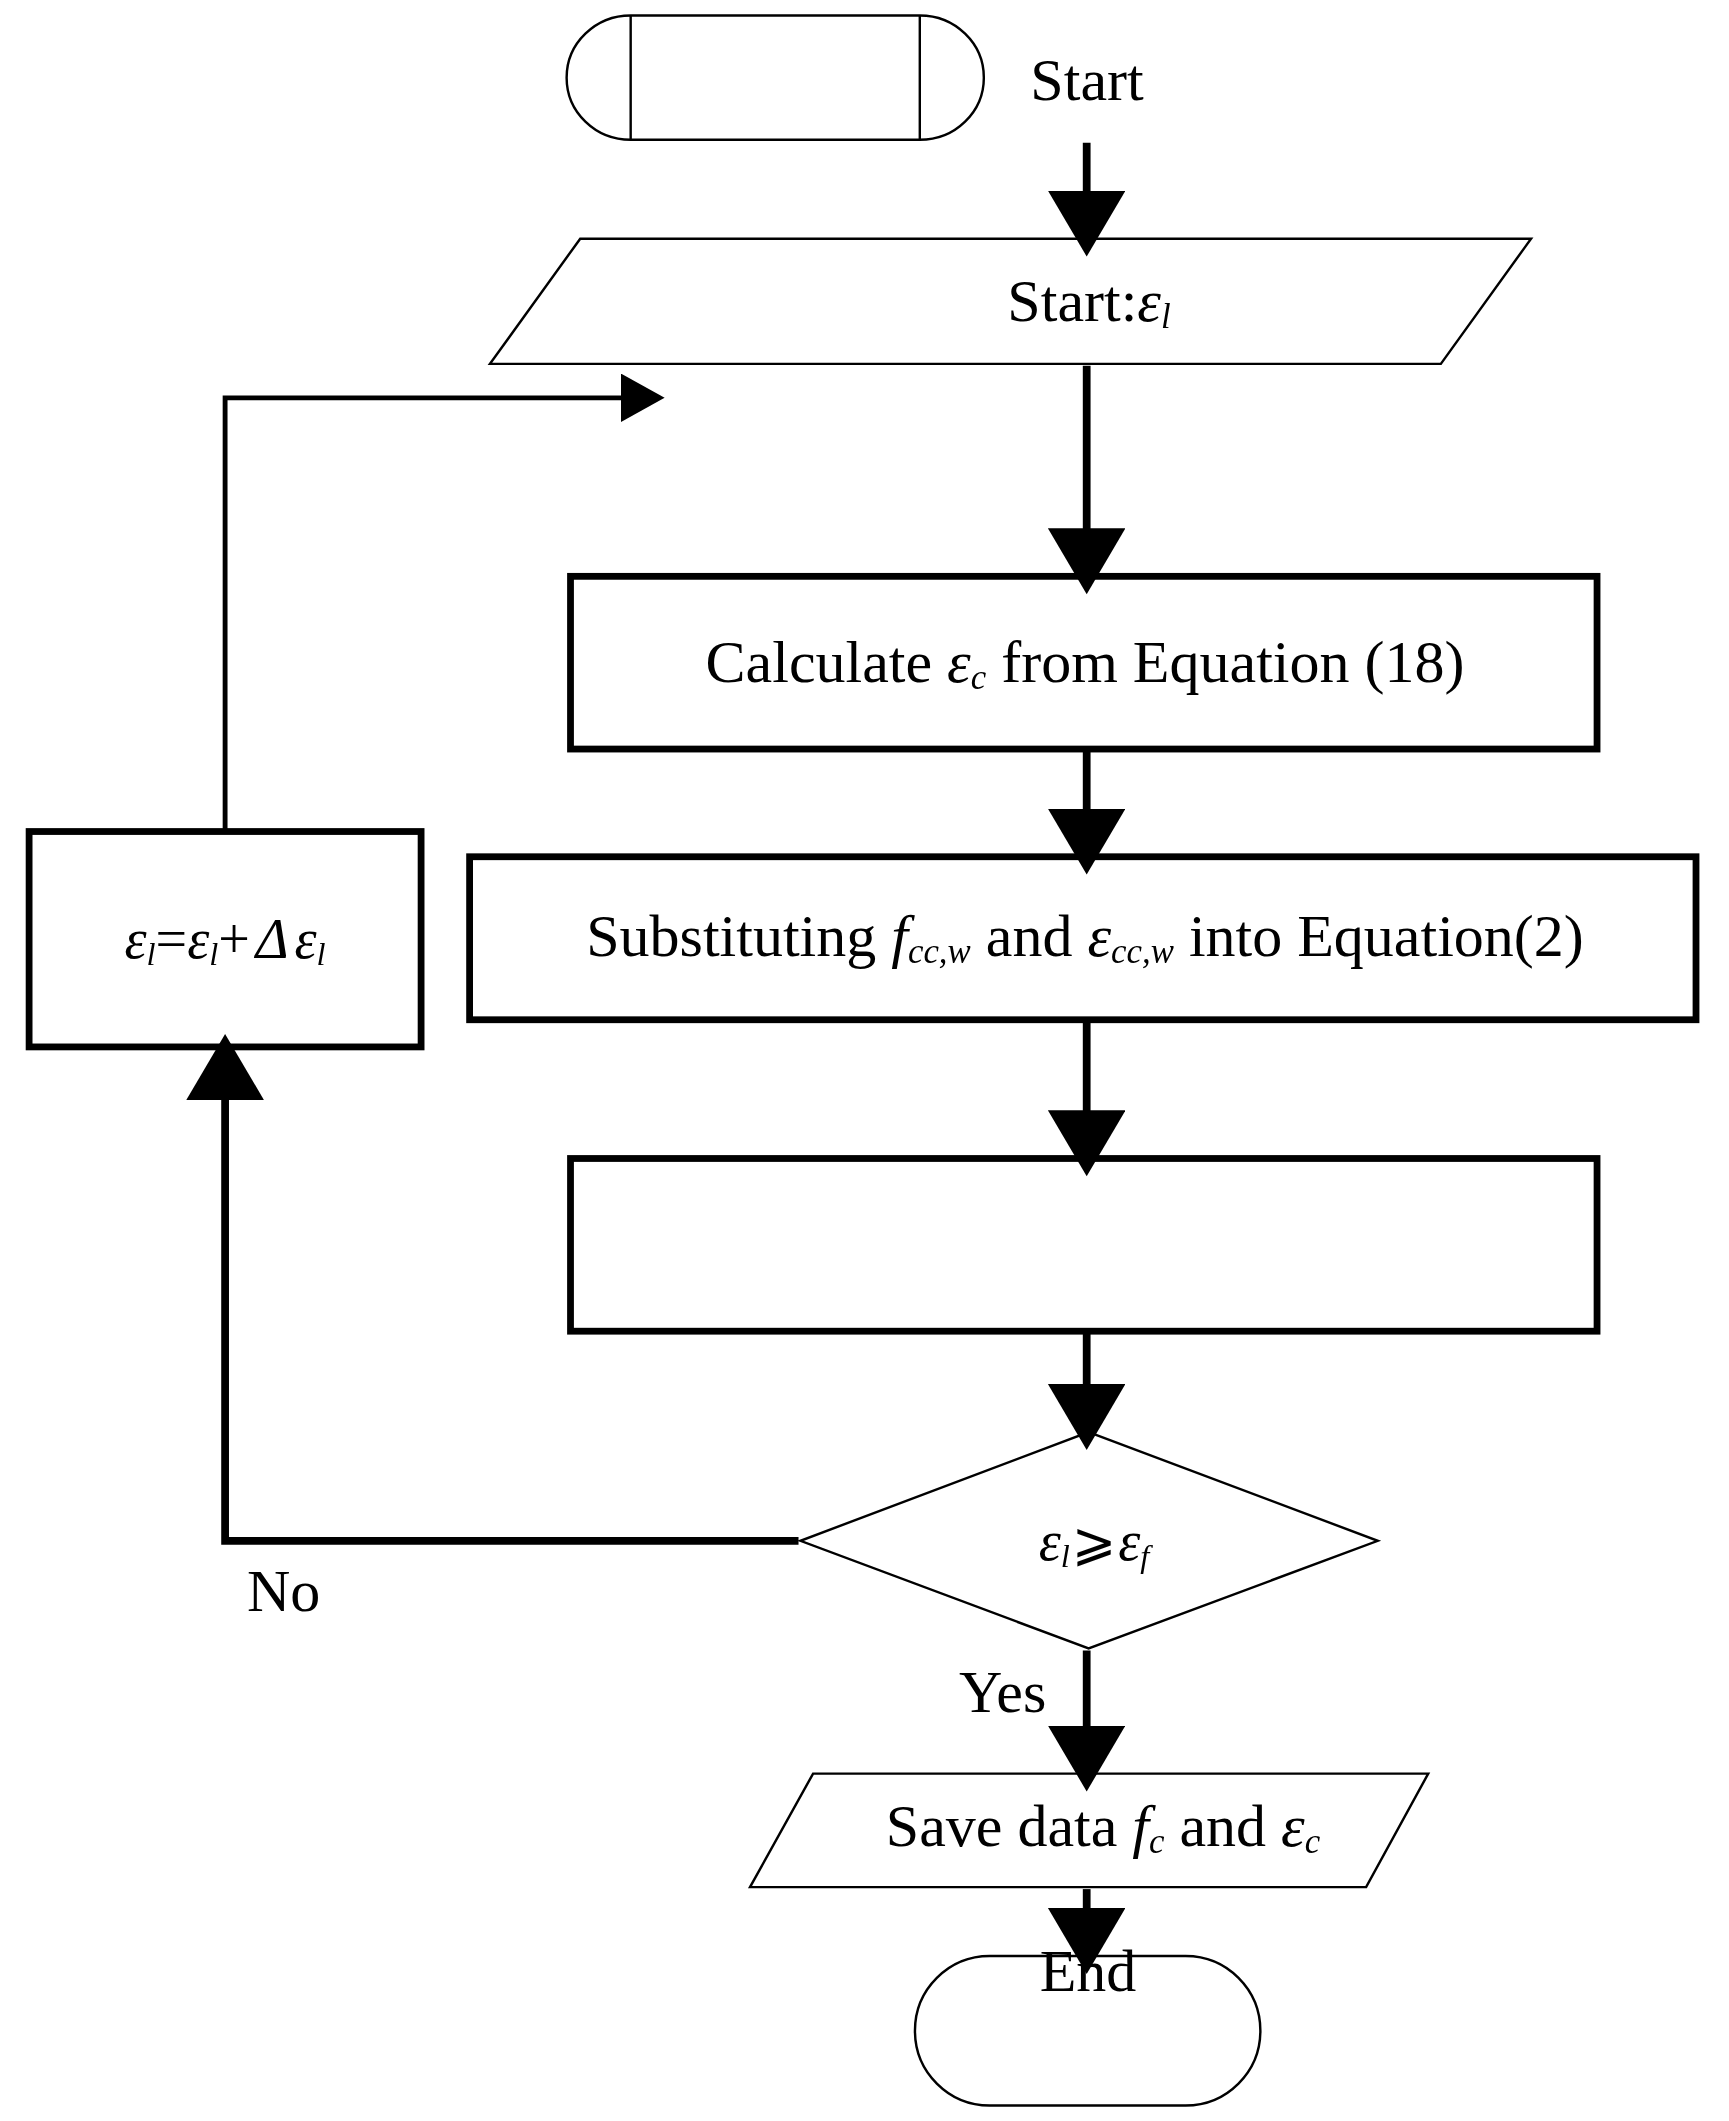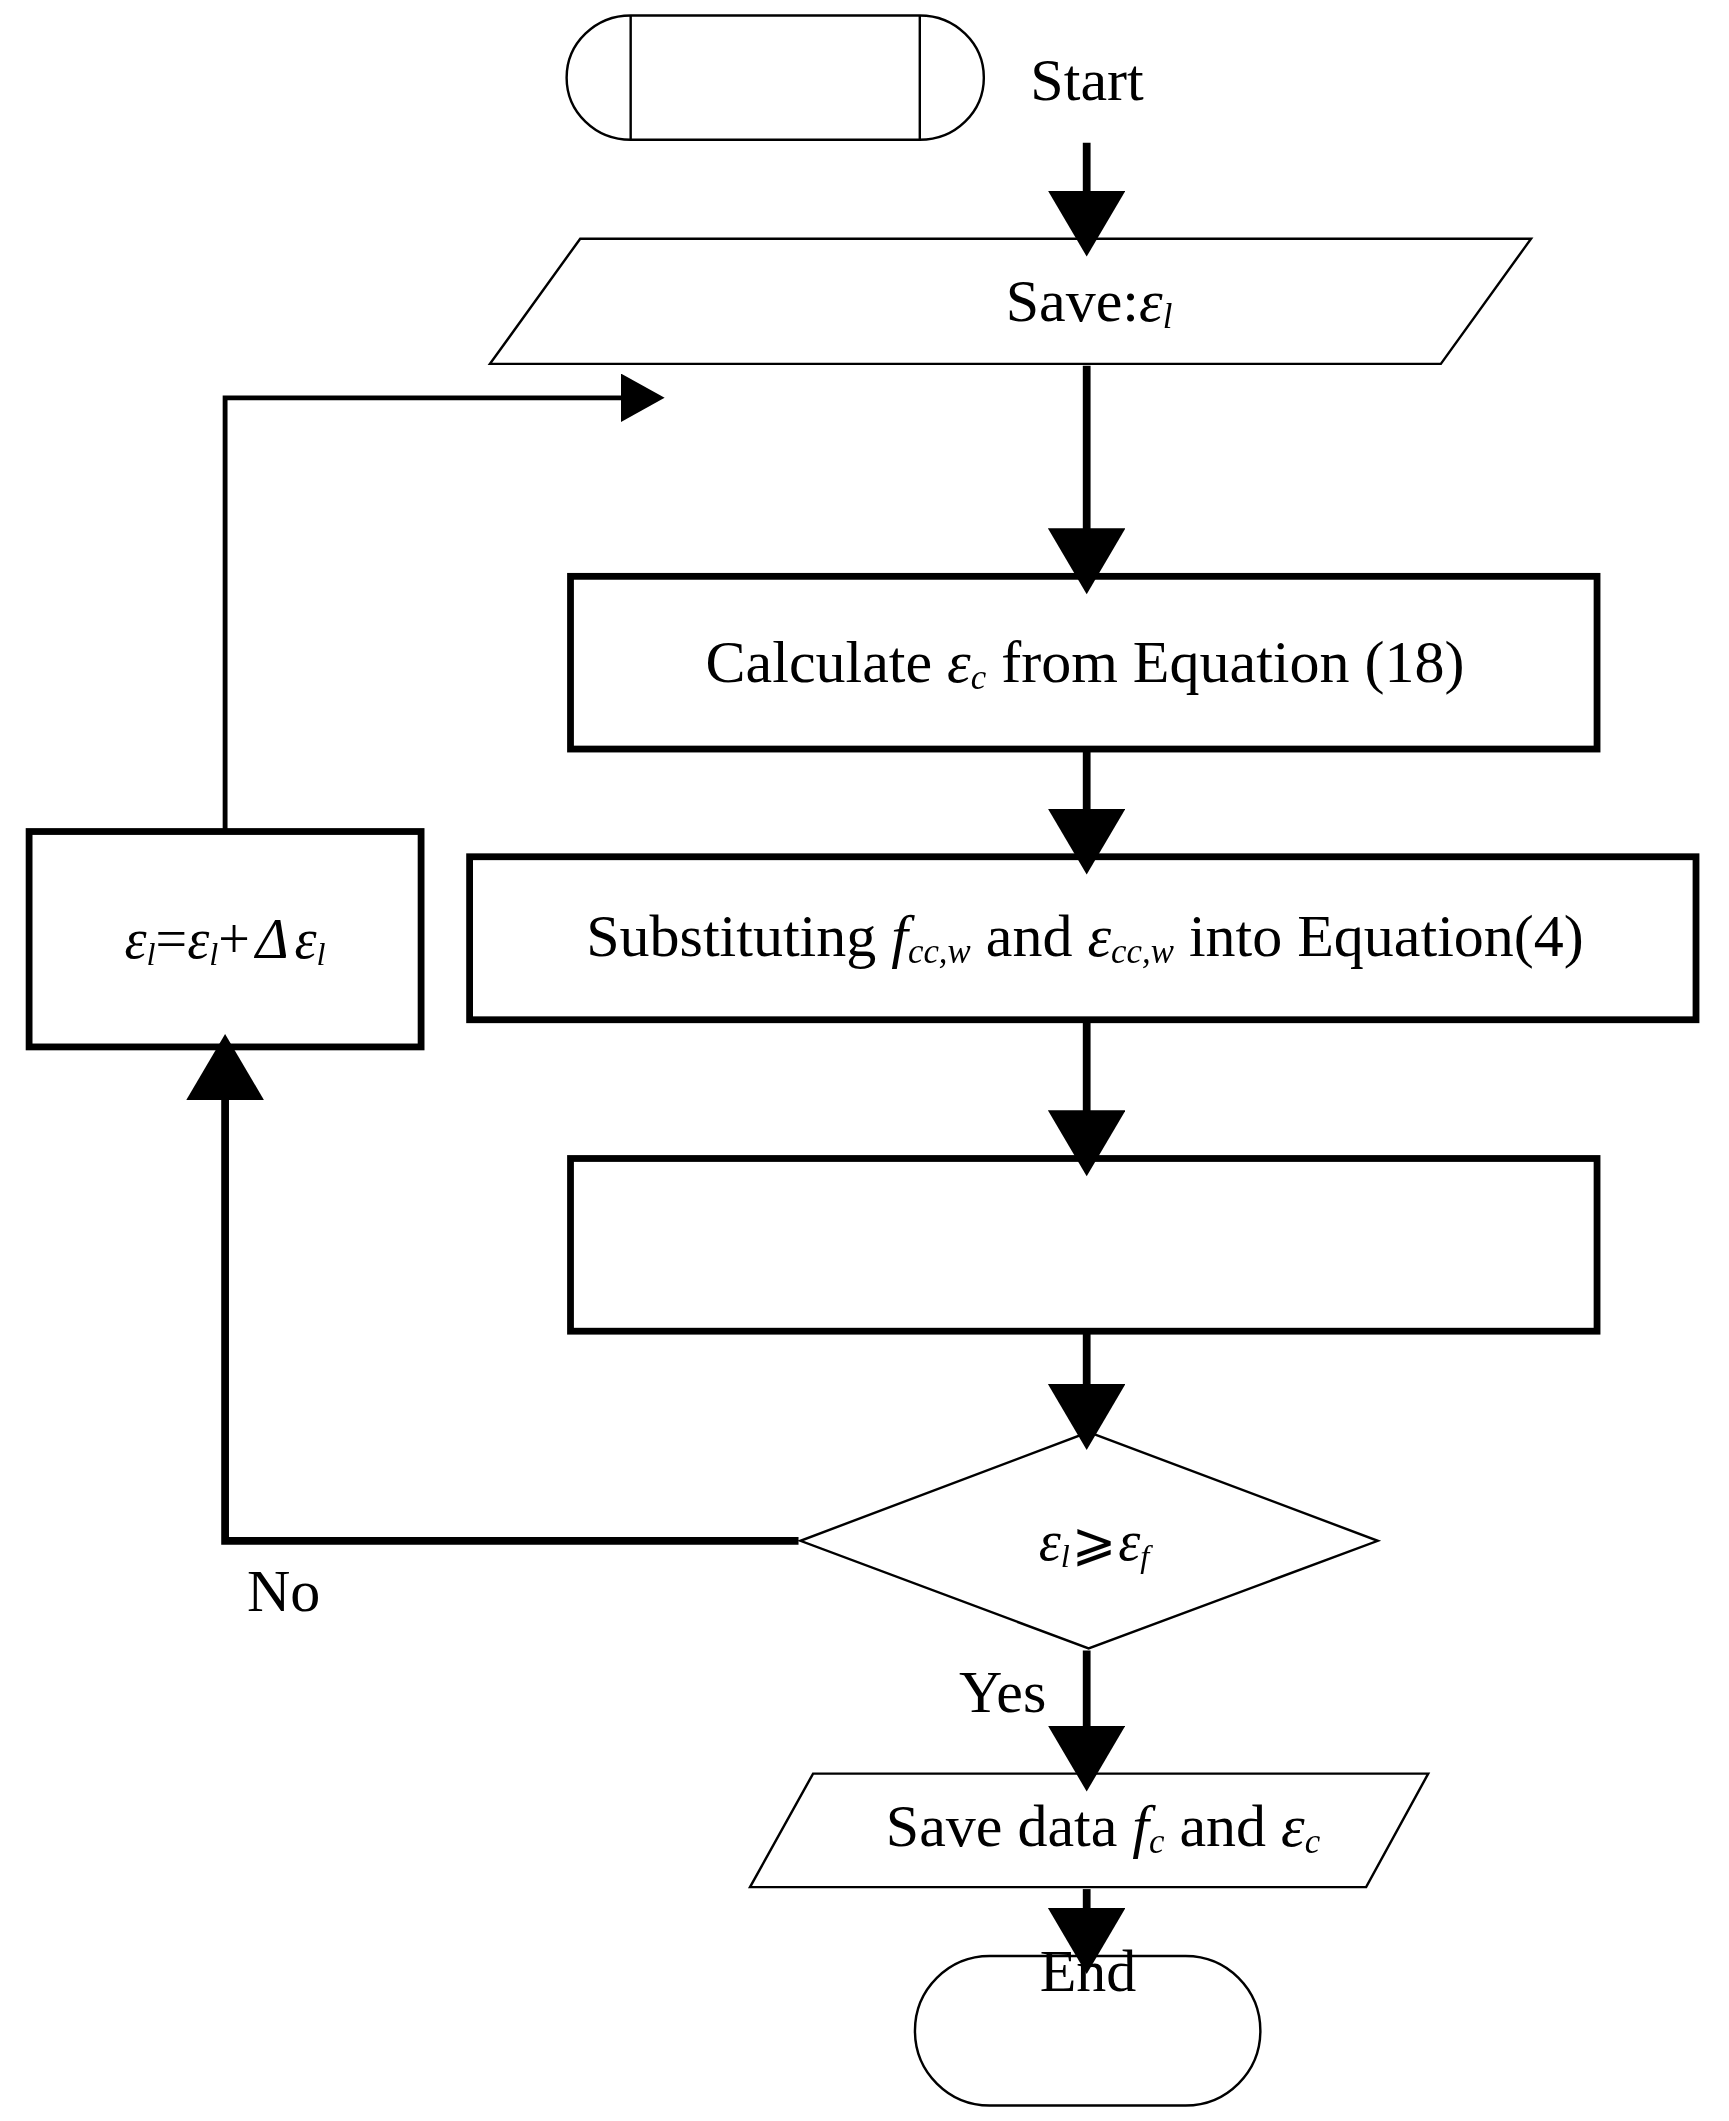--- a/index.html
+++ b/index.html
@@ -151,29 +151,29 @@
     <path class="connector-thin" d="M 232,855 L 232,410 L 670,410" marker-end="url(#arrowThin)"></path>
 
     <line class="connector-thick" x1="1120" y1="1701" x2="1120" y2="1820" marker-end="url(#arrowThick)"></line>
 
     <line class="connector-thick" x1="1120" y1="1947" x2="1120" y2="2008" marker-end="url(#arrowThick)"></line>
   </svg>
 
   <div class="lbl lbl-center big" style="left:1087px; top:80px;">Start</div>
 
   <div class="lbl lbl-center big" style="left:1089px; top:303px;">
-    <span>Save:</span><span class="it">ε</span><span class="sub">l</span>
+    <span>Start:</span><span class="it">ε</span><span class="sub">l</span>
   </div>
 
   <div class="lbl lbl-center big" style="left:1085px; top:664px;">
     <span>Calculate </span><span class="it">ε</span><span class="sub">c</span><span> from Equation (18)</span>
   </div>
 
   <div class="lbl lbl-center big" style="left:1085px; top:938px;">
-    <span>Substituting </span><span class="it">f</span><span class="sub">cc,w</span><span> and </span><span class="it">ε</span><span class="sub">cc,w</span><span> into Equation(4)</span>
+    <span>Substituting </span><span class="it">f</span><span class="sub">cc,w</span><span> and </span><span class="it">ε</span><span class="sub">cc,w</span><span> into Equation(2)</span>
   </div>
 
 
   <div class="lbl lbl-center mid" style="left:1094px; top:1543px;">
     <span class="it">ε</span><span class="sub">l</span><span class="geq">⩾</span><span class="it">ε</span><span class="sub">f</span>
   </div>
 
   <div class="lbl lbl-center mid" style="left:225px; top:941px;">
     <span class="it">ε</span><span class="sub">l</span><span>=</span><span class="it">ε</span><span class="sub">l</span><span>+</span><span class="delta">Δ</span><span class="it">ε</span><span class="sub">l</span>
   </div>

